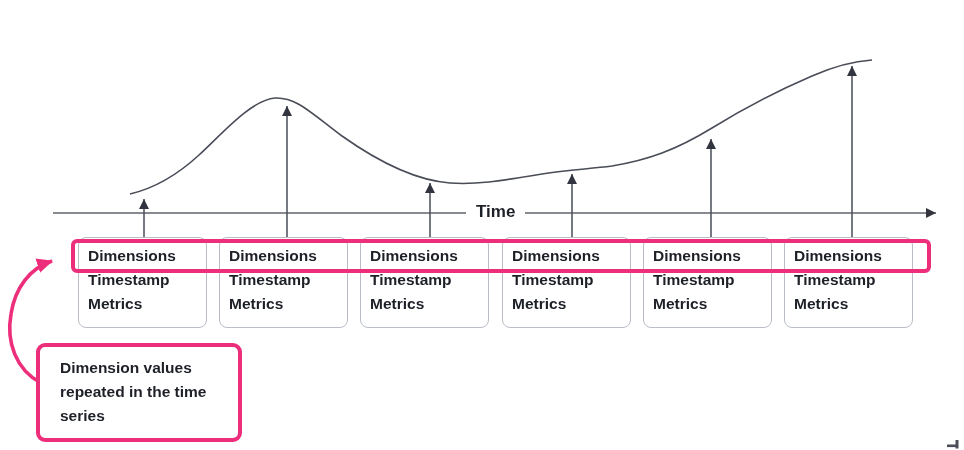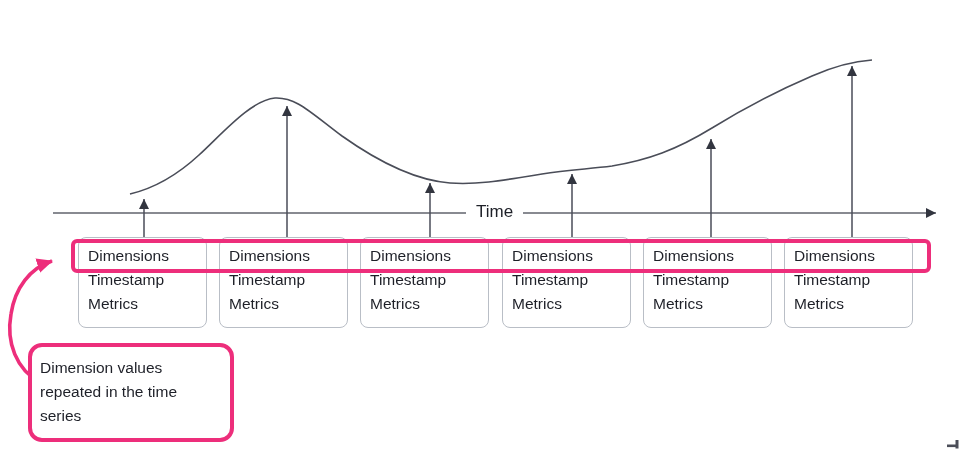--- a/index.html
+++ b/index.html
@@ -9,21 +9,21 @@
     --head-color:#32353F;
     --box-border:#B9BEC6;
     --text-color:#1E2028;
   }
   html,body{margin:0;padding:0;background:#fff;}
   body{
     width:964px;height:450px;overflow:hidden;
     font-family:"Liberation Sans","DejaVu Sans",sans-serif;
     color:var(--text-color);
   }
-  .stage{position:relative;width:964px;height:358px;background:#fff;}
+  .stage{position:relative;width:964px;height:358px;background:#fff;font-weight:bold;}
   .layer{position:absolute;left:0;top:0;}
 
   .curve{fill:none;stroke:var(--line-color);stroke-width:1.6;}
   .axis{stroke:var(--axis-color);stroke-width:1.6;}
   .uparrow{stroke:var(--line-color);stroke-width:1.5;}
   .head-fill{fill:var(--head-color);}
   .pink-stroke{fill:none;stroke:var(--accent-pink);stroke-width:3.6;}
   .pink-fill{fill:var(--accent-pink);}
   .artifact{fill:#4B4E58;}
 
@@ -41,24 +41,24 @@
   }
   .record-card .row{white-space:nowrap;}
 
   .highlight-band{
     position:absolute;left:71px;top:239px;width:860px;height:34px;
     box-sizing:border-box;border:4px solid var(--accent-pink);border-radius:6px;
     background:transparent;pointer-events:none;
   }
 
   .callout{
-    position:absolute;left:28px;top:343px;width:206px;min-height:96px;
+    position:absolute;left:36px;top:343px;width:206px;min-height:96px;
     box-sizing:border-box;background:#fff;
-    border:4px solid var(--accent-pink);border-radius:14px;
-    padding:9px 14px 10px 8px;
+    border:4px solid var(--accent-pink);border-radius:9px;
+    padding:9px 14px 10px 20px;
     font-size:15.5px;line-height:24px;color:var(--text-color);
   }
 </style>
 </head>
 <body>
 
 <div class="stage">
 
   <svg class="layer" width="964" height="450" viewBox="0 0 964 450">
     <defs>

